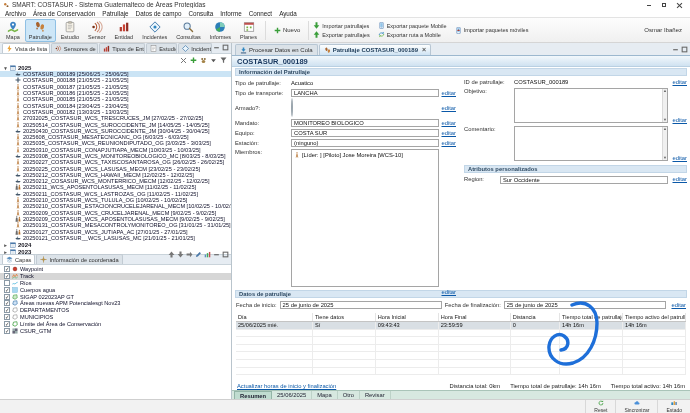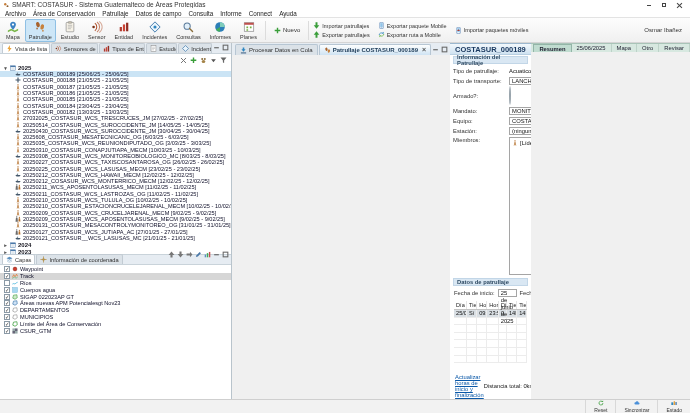--- a/index.html
+++ b/index.html
@@ -49,21 +49,21 @@
 .caret{font-size:5px;color:#555;width:5px;text-align:center;}
 .tree-item{display:flex;align-items:center;gap:2px;height:6.3px;padding-left:15px;font-size:5.6px;color:#10102a;white-space:nowrap;overflow:hidden;}
 .tree-item.selected{background:#cbe4f5;}
 .capas{background:#fff;border-top:1px solid #c9d3da;display:flex;flex-direction:column;flex:0 0 145px;}
 .capas-head{height:10px;display:flex;align-items:flex-end;background:#e6ecf2;padding:1px 2px 0 2px;gap:1px;border-bottom:1px solid #c9d3da;}
 .layers{padding-top:1px;}
 .layer{display:flex;align-items:center;gap:2px;height:6.8px;padding-left:4px;font-size:5.6px;color:#10102a;white-space:nowrap;overflow:hidden;}
 .layer.selected{background:#d6d6d6;}
 .cbx{width:6px;height:6px;border:1px solid #8a99a6;background:#fff;font-size:5.5px;line-height:4.5px;text-align:center;color:#333;flex:0 0 auto;}
 
-.main-pane{flex:1;display:flex;flex-direction:row;min-width:0;}
+.main-pane{flex:1;display:flex;flex-direction:column;min-width:0;}
 .mtabs{height:12px;display:flex;align-items:flex-end;background:#e6ecf2;padding:1px 2px 0 3px;gap:1px;}
 .mtab{display:flex;align-items:center;gap:2px;height:11px;padding:0 4px;font-size:6px;color:#333;background:#dbe2e8;border:1px solid #b7c6d3;border-bottom:none;border-radius:2px 2px 0 0;white-space:nowrap;}
 .mtab.active{background:linear-gradient(#fdfefe,#cfe3f3);font-weight:bold;color:#1b3a57;}
 .tab-close{font-size:7px;line-height:6px;color:#555;margin-left:2px;}
 .main-content{flex:1;position:relative;background:#fff;border-top:1px solid #9cb8cf;overflow:hidden;}
 .doc-header{height:11px;background:linear-gradient(#f2f8fc,#cfe2f1);border-bottom:1px solid #b9d0e2;display:flex;align-items:center;padding:0 5px;font-size:7.5px;font-weight:bold;color:#17365d;}
 .section-bar{height:8px;background:#d9e7f3;border:1px solid #c2d6e7;margin:1px 3px;display:flex;align-items:center;padding:0 3px;font-size:5.8px;font-weight:bold;color:#2e4a63;}
 .fields{display:flex;padding:0 3px;height:212px;}
 .f-left{width:221px;flex:0 0 aupx;}
 .f-row{display:flex;align-items:center;margin:2px 0;min-height:8px;}

